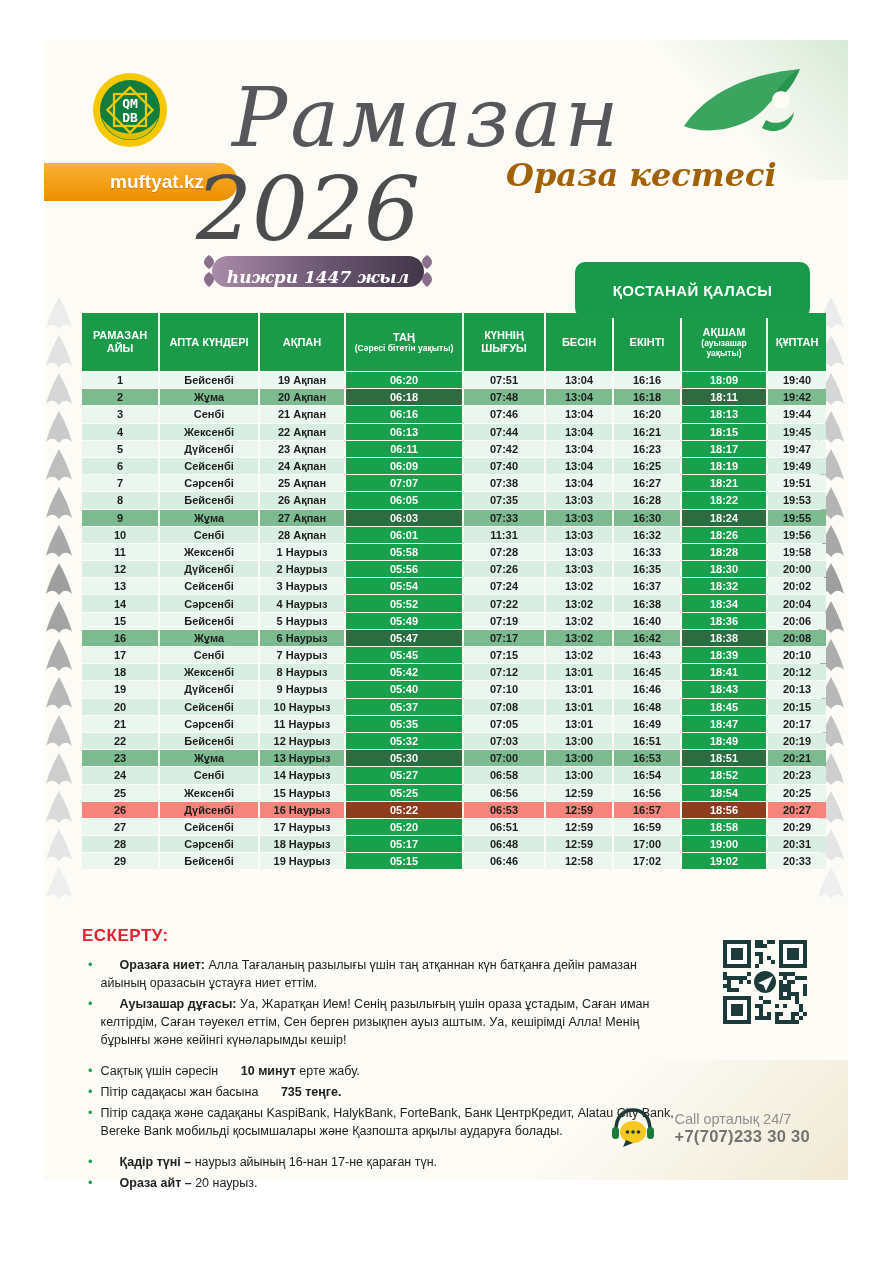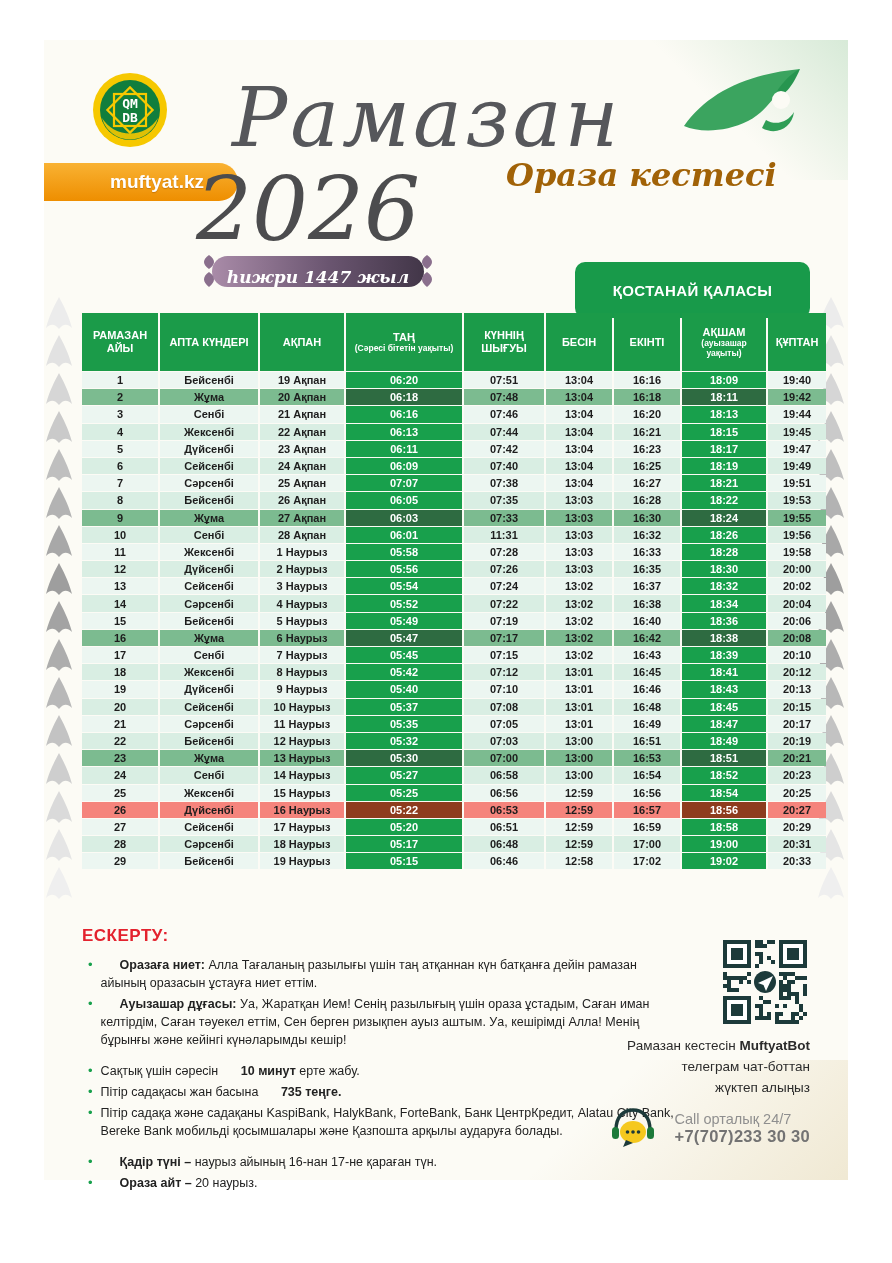--- a/index.html
+++ b/index.html
@@ -648,25 +648,20 @@
       <rect x="56" y="0" width="28" height="28" fill="#1c3a3a"></rect>
       <rect x="60" y="4" width="20" height="20" fill="#fff"></rect>
       <rect x="64" y="8" width="12" height="12" fill="#1c3a3a"></rect>
       <rect x="0" y="56" width="28" height="28" fill="#1c3a3a"></rect>
       <rect x="4" y="60" width="20" height="20" fill="#fff"></rect>
       <rect x="8" y="64" width="12" height="12" fill="#1c3a3a"></rect>
       <circle cx="42" cy="42" r="11" fill="#1c3a3a"></circle>
       <polygon points="35,43 50,36 43,51 40.5,45" fill="#ffffff"></polygon>
     </svg>
 
-  <div class="tg-caption">
-    <div><span>Рамазан кестесін </span><b>MuftyatBot</b></div>
-    <div>телеграм чат-боттан</div>
-    <div>жүктеп алыңыз</div>
-  </div>
 
   <div class="call">
     <svg width="46" height="44" viewBox="0 0 46 44">
       <path d="M6 24 C6 10 14 4 23 4 C32 4 40 10 40 24" fill="none" stroke="#1c3a3a" stroke-width="3.4" stroke-linecap="round"></path>
       <rect x="2" y="21" width="7" height="12" rx="3.5" fill="#1c7a3a"></rect>
       <rect x="37" y="21" width="7" height="12" rx="3.5" fill="#1c7a3a"></rect>
       <ellipse cx="23" cy="26" rx="13" ry="11" fill="#f5c81e"></ellipse>
       <path d="M16 34 L13 41 L23 37 Z" fill="#1c3a3a"></path>
       <circle cx="17.5" cy="26" r="1.8" fill="#1c3a3a"></circle>
       <circle cx="23" cy="26" r="1.8" fill="#1c3a3a"></circle>

